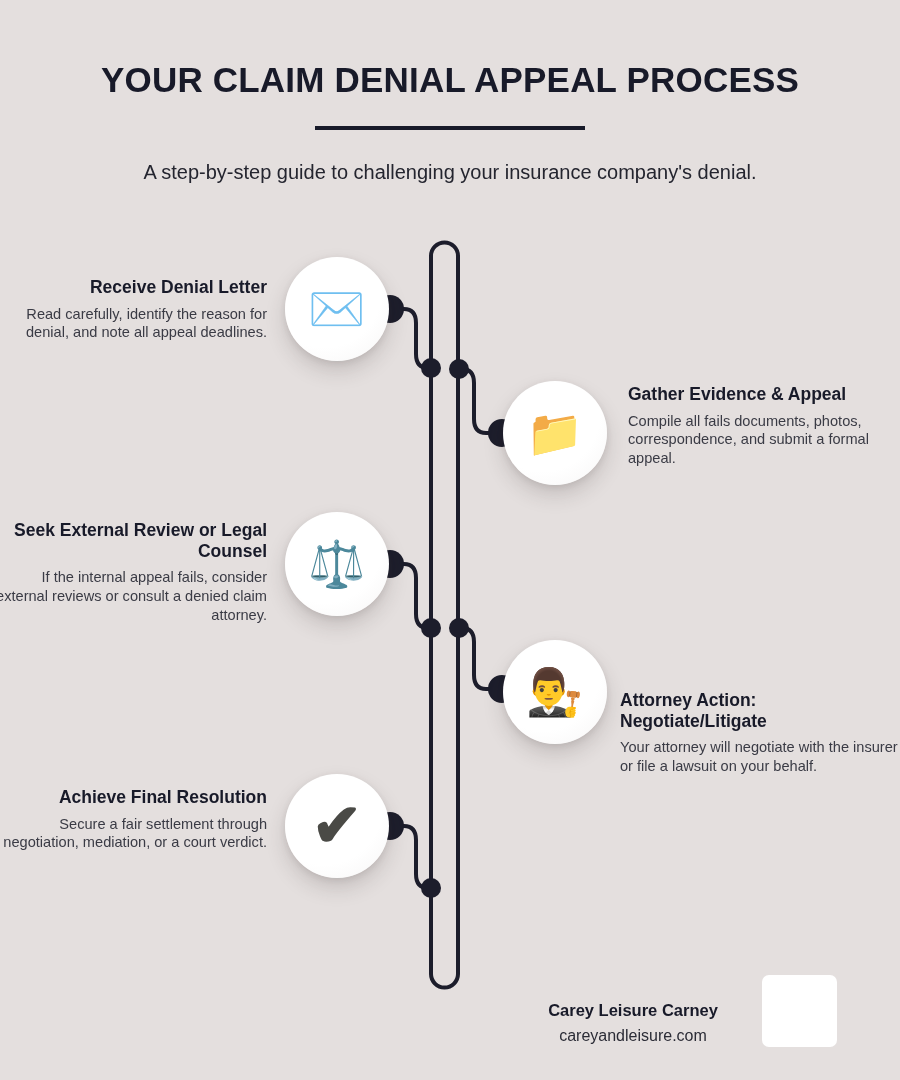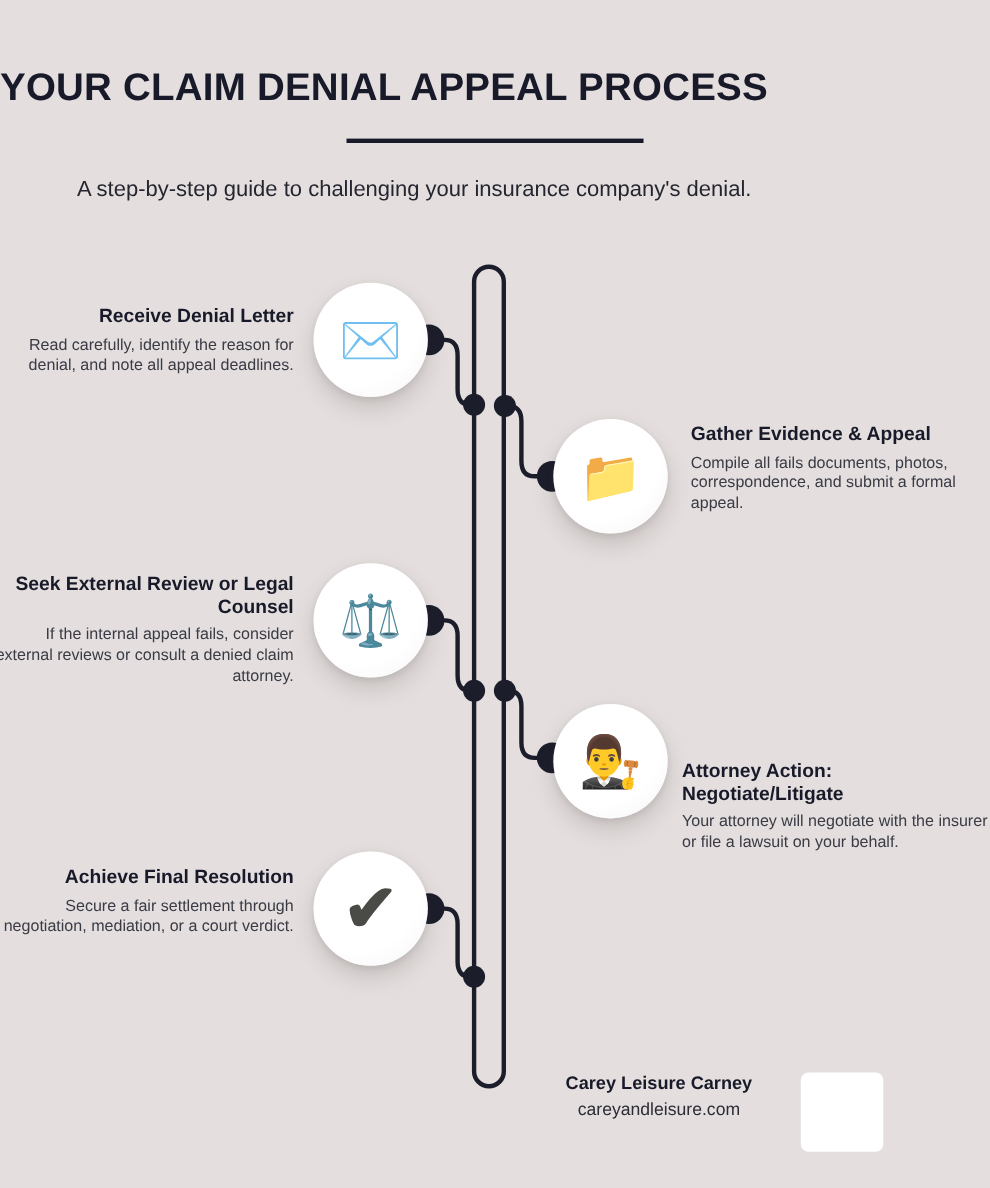--- a/index.html
+++ b/index.html
@@ -20,21 +20,21 @@
     position: relative;
     width: 900px;
     height: 1080px;
   }
 
   
   .header {
     position: absolute;
     top: 0; left: 0;
     width: 900px;
-    text-align: left;
+    text-align: center;
   }
   .title {
     margin: 0;
     padding-top: 60px;
     font-size: 35px;
     font-weight: bold;
     letter-spacing: 0.2px;
     color: #181a29;
     text-transform: uppercase;
     line-height: 1.15;
@@ -106,25 +106,25 @@
     font-size: 14.6px;
     font-weight: 400;
     color: #3a3b45;
     line-height: 1.28;
     margin: 0;
   }
 
   
   .footer {
     position: absolute;
-    left: 484px;
+    left: 518px;
     top: 975px;
     width: 360px;
     display: flex;
-    align-items: flex-start;
+    align-items: flex-end;
     justify-content: flex-start;
   }
   .footer-text {
     text-align: center;
     width: 230px;
   }
   .brand-name {
     font-size: 16.5px;
     font-weight: bold;
     color: #181a29;

